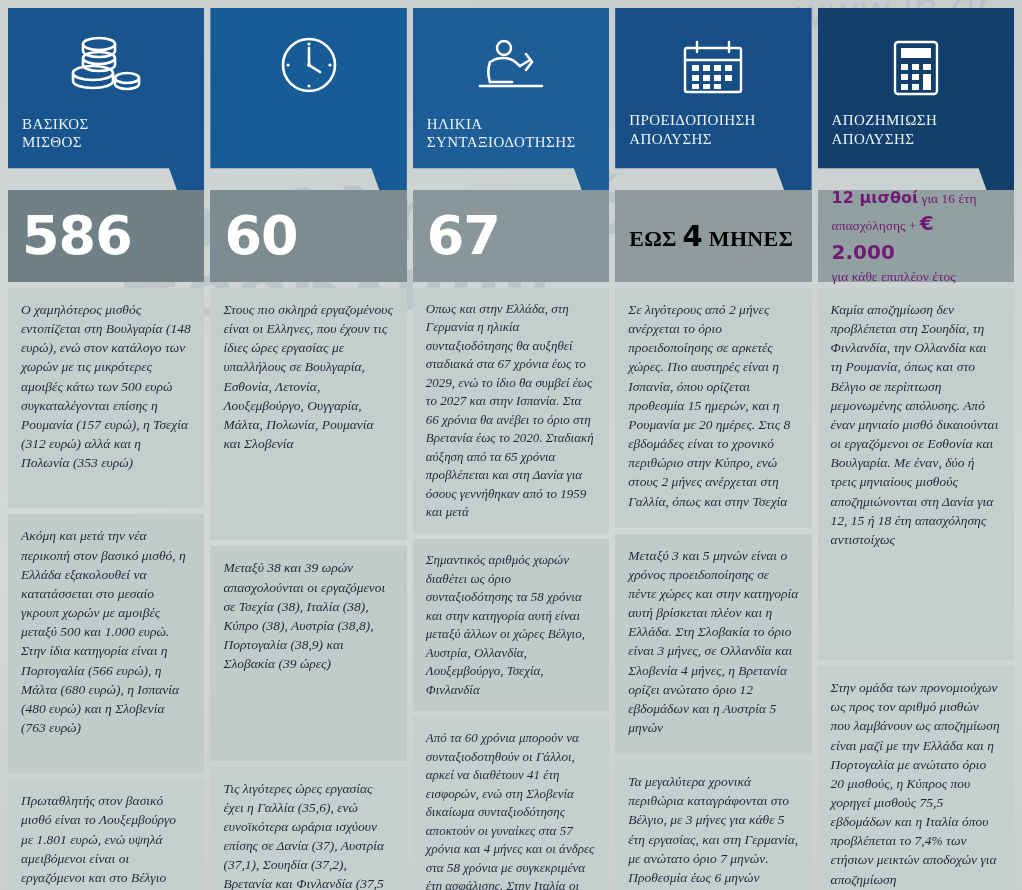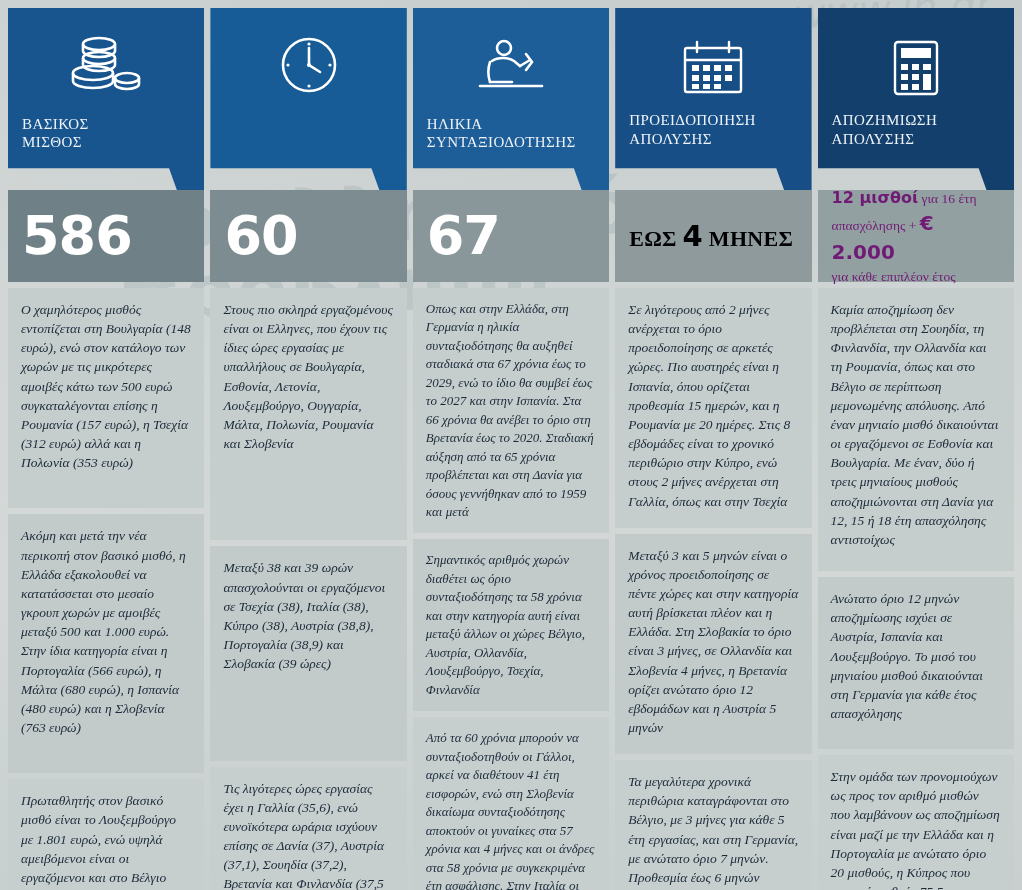--- a/index.html
+++ b/index.html
@@ -296,18 +296,17 @@
             </g>
           </svg>
         </div>
         <div class="head-title">ΑΠΟΖΗΜΙΩΣΗ
 ΑΠΟΛΥΣΗΣ</div>
       </div>
       <div class="band">
         <span class="compound"><span class="lead">12 μισθοί</span><span> για 16 έτη</span><br><span>απασχόλησης + </span><span class="amount">€ 2.000</span><br><span>για κάθε επιπλέον έτος</span></span>
       </div>
       <div class="cell r1">Καμία αποζημίωση δεν προβλέπεται στη Σουηδία, τη Φινλανδία, την Ολλανδία και τη Ρουμανία, όπως και στο Βέλγιο σε περίπτωση μεμονωμένης απόλυσης. Από έναν μηνιαίο μισθό δικαιούνται οι εργαζόμενοι σε Εσθονία και Βουλγαρία. Με έναν, δύο ή τρεις μηνιαίους μισθούς αποζημιώνονται στη Δανία για 12, 15 ή 18 έτη απασχόλησης αντιστοίχως</div>
-      <div class="cell r2">Ανώτατο όριο 12 μηνών αποζημίωσης ισχύει σε Αυστρία, Ισπανία και Λουξεμβούργο. Το μισό του μηνιαίου μισθού δικαιούνται στη Γερμανία για κάθε έτος απασχόλησης</div>
       <div class="cell r3">Στην ομάδα των προνομιούχων ως προς τον αριθμό μισθών που λαμβάνουν ως αποζημίωση είναι μαζί με την Ελλάδα και η Πορτογαλία με ανώτατο όριο 20 μισθούς, η Κύπρος που χορηγεί μισθούς 75,5 εβδομάδων και η Ιταλία όπου προβλέπεται το 7,4% των ετήσιων μεικτών αποδοχών για αποζημίωση</div>
     </div>
 
   </div>
 </div>
 
 </body></html>

